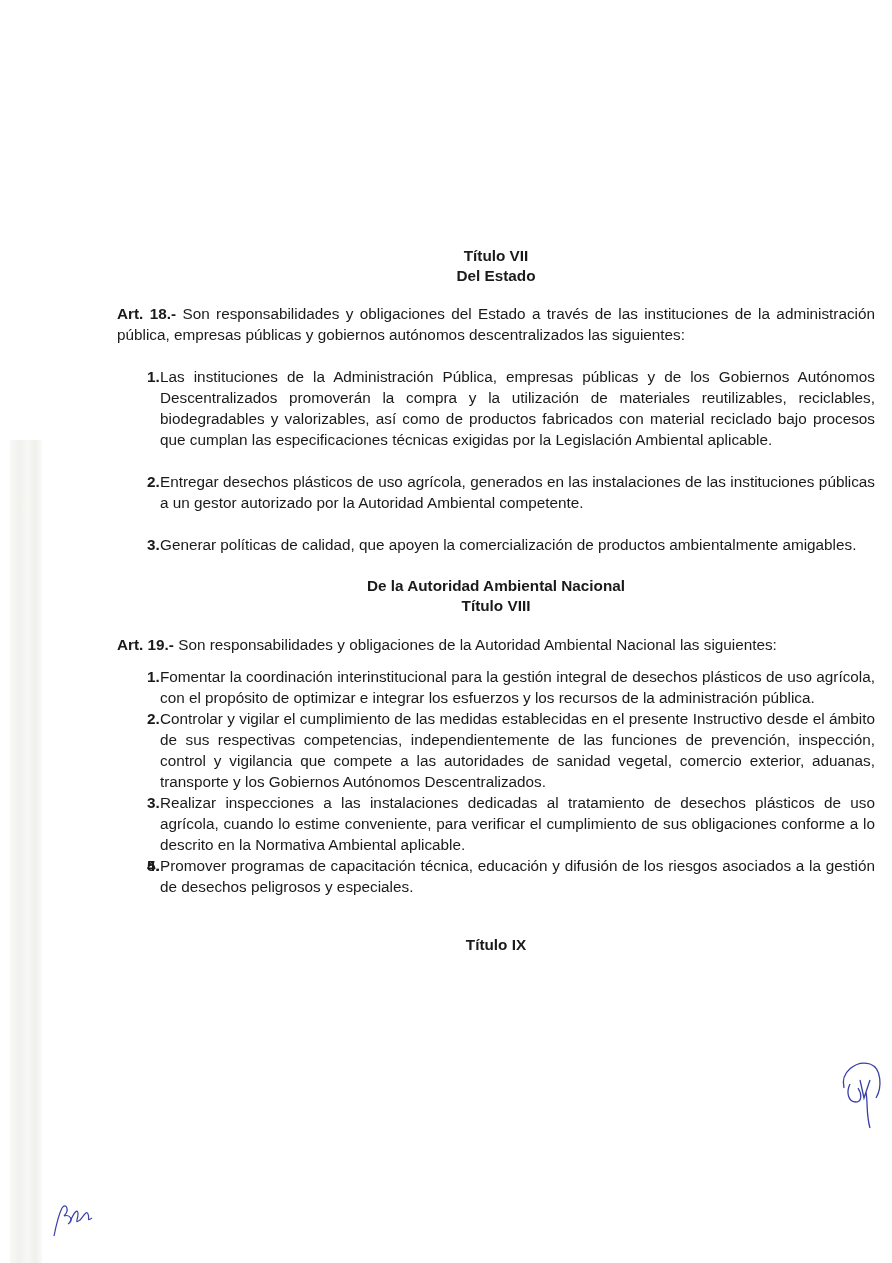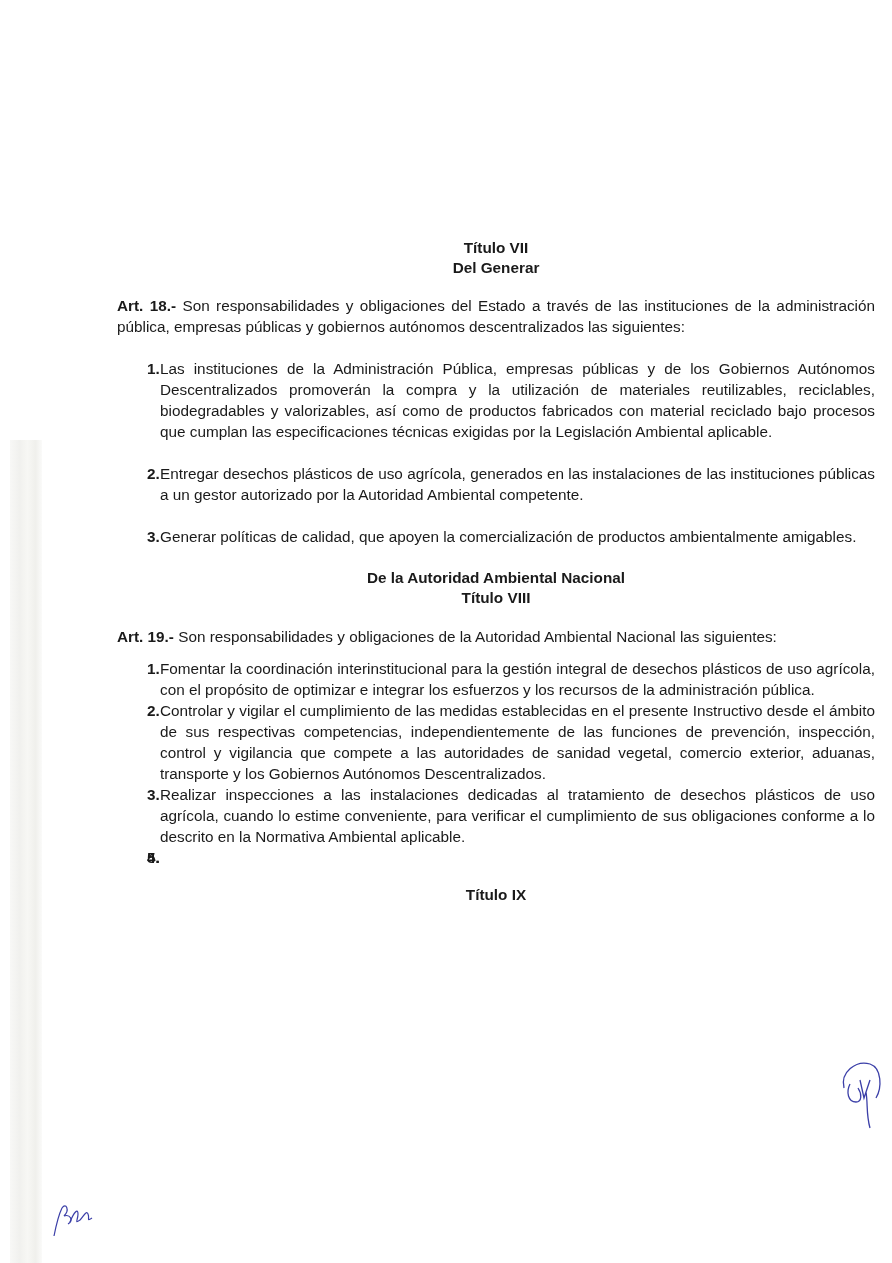--- a/index.html
+++ b/index.html
@@ -9,21 +9,21 @@
       background: #ffffff;
       font-family: "Liberation Sans", sans-serif;
       color: #1a1a1a;
     }
     .scan-edge {
       position: absolute; left: 10px; top: 440px; width: 32px; height: 823px;
       background: linear-gradient(to right, #f7f7f5 0%, #efefec 30%, #f6f6f3 55%, #eeeeea 80%, #fafaf9 100%);
       opacity: 0.9;
     }
     .content {
-      position: absolute; left: 117px; top: 238px; width: 758px;
+      position: absolute; left: 117px; top: 246px; width: 758px;
       font-size: 15.3px; line-height: 21px;
     }
     .title {
       text-align: center; font-weight: bold; font-size: 15.3px; line-height: 20px;
       margin: 0;
     }
     .para { margin: 0; text-align: justify; }
     .para b { font-weight: bold; }
     ol.items { list-style: none; margin: 0; padding: 0; }
     ol.items li {
@@ -49,21 +49,21 @@
 </head>
 <body>
 
 <div class="page">
   <div class="scan-edge"></div>
 
   <div class="content">
 
     <div class="sec1-title">
       <p class="title">Título VII</p>
-      <p class="title">Del Generar</p>
+      <p class="title">Del Estado</p>
     </div>
 
     <p class="para art18"><b>Art. 18.-</b><span> Son responsabilidades y obligaciones del Estado a través de las instituciones de la administración pública, empresas públicas y gobiernos autónomos descentralizados las siguientes:</span></p>
 
     <ol class="items gap-lg">
       <li><span class="num">1.</span><span>Las instituciones de la Administración Pública, empresas públicas y de los Gobiernos Autónomos Descentralizados promoverán la compra y la utilización de materiales reutilizables, reciclables, biodegradables y valorizables, así como de productos fabricados con material reciclado bajo procesos que cumplan las especificaciones técnicas exigidas por la Legislación Ambiental aplicable.</span></li>
       <li><span class="num">2.</span><span>Entregar desechos plásticos de uso agrícola, generados en las instalaciones de las instituciones públicas a un gestor autorizado por la Autoridad Ambiental competente.</span></li>
       <li><span class="num">3.</span><span>Generar políticas de calidad, que apoyen la comercialización de productos ambientalmente amigables.</span></li>
     </ol>
 
@@ -72,21 +72,21 @@
       <p class="title">Título VIII</p>
     </div>
 
     <p class="para art19"><b>Art. 19.-</b><span> Son responsabilidades y obligaciones de la Autoridad Ambiental Nacional las siguientes:</span></p>
 
     <ol class="items">
       <li><span class="num">1.</span><span>Fomentar la coordinación interinstitucional para la gestión integral de desechos plásticos de uso agrícola, con el propósito de optimizar e integrar los esfuerzos y los recursos de la administración pública.</span></li>
       <li><span class="num">2.</span><span>Controlar y vigilar el cumplimiento de las medidas establecidas en el presente Instructivo desde el ámbito de sus respectivas competencias, independientemente de las funciones de prevención, inspección, control y vigilancia que compete a las autoridades de sanidad vegetal, comercio exterior, aduanas, transporte y los Gobiernos Autónomos Descentralizados.</span></li>
       <li><span class="num">3.</span><span>Realizar inspecciones a las instalaciones dedicadas al tratamiento de desechos plásticos de uso agrícola, cuando lo estime conveniente, para verificar el cumplimiento de sus obligaciones conforme a lo descrito en la Normativa Ambiental aplicable.</span></li>
       <li><span class="num">4.</span></li>
-      <li><span class="num">5.</span></li>
+      <li><span class="num">5.</span><span>Promover programas de capacitación técnica, educación y difusión de los riesgos asociados a la gestión de desechos peligrosos y especiales.</span></li>
     </ol>
 
     <div class="sec3-title">
       <p class="title">Título IX</p>
     </div>
   </div>
 
   <svg class="sig-right" viewBox="0 0 50 72">
     <path d="M8 30 C4 14, 20 2, 34 6 C46 10, 46 30, 40 40" fill="none" stroke="#3b3fa8" stroke-width="1.3"></path>
     <path d="M14 26 C10 34, 12 44, 20 44 C26 44, 26 36, 22 30" fill="none" stroke="#3b3fa8" stroke-width="1.3"></path>

